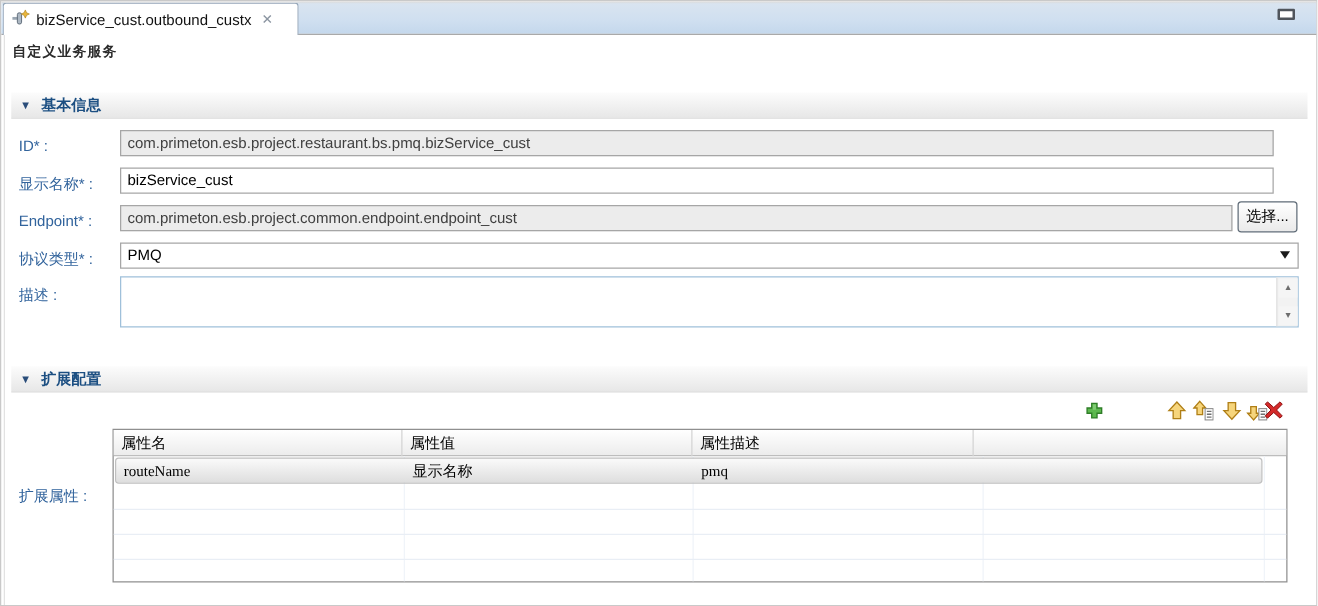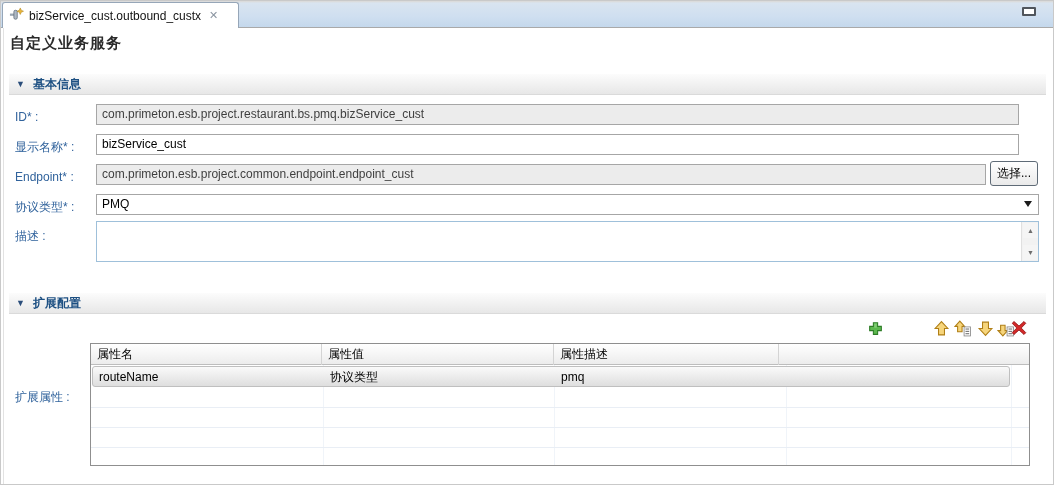--- a/index.html
+++ b/index.html
@@ -15,21 +15,21 @@
          border:1px solid #96a6b8; border-bottom:none; border-radius:3px 3px 0 0;
          display:flex; align-items:center; padding:0 6px; }
   .tab-title { margin-left:5px; color:#111; white-space:nowrap; }
   .tab-close { margin-left:8px; color:#8b95a1; font-size:11px; font-weight:bold; cursor:pointer; }
   .min-btn { position:absolute; left:1021px; top:6px; width:14px; height:9px; background:#fff;
              border:2px solid #50555c; border-radius:1px; cursor:pointer; }
 
   .left-edge { position:absolute; left:2px; top:27px; width:1px; height:458px; background:#e2e2e2; }
 
   
-  .page-title { position:absolute; left:9px; top:33px; font-size:15px; font-weight:bold; color:#2b2b2b; letter-spacing:1px; }
+  .page-title { position:absolute; left:9px; top:33px; font-size:11px; font-weight:bold; color:#2b2b2b; letter-spacing:1px; }
 
   
   .sec-hdr { position:absolute; left:8px; width:1037px; height:21px;
              background:linear-gradient(#fcfcfc, #e7e7e7); border-bottom:1px solid #dadada;
              display:flex; align-items:center; cursor:pointer; }
   .sec-hdr .tri { color:#2a4d7a; font-size:9px; margin:0 8px 0 7px; }
   .sec-hdr .sec-title { color:#1c4f82; font-weight:bold;font-family:Liberation Mono, monospace; }
 
   
   .f-label { position:absolute; left:14px; color:#31639c; line-height:20px; white-space:nowrap; }
@@ -59,21 +59,21 @@
   
   .ext-label { position:absolute; left:14px; top:388px; color:#31639c; }
   .tbl { position:absolute; left:89px; top:342px; width:940px; height:123px; border:1px solid #8f8f8f; background:#fff; }
   .tbl-hdr { position:absolute; left:0; top:0; width:100%; height:21px;
              background:linear-gradient(#ffffff,#ececec); border-bottom:1px solid #bdbdbd; display:flex; }
   .tbl-hdr .hc { height:21px; line-height:20px; padding-left:6px; border-right:1px solid #d4d4d4;
                  overflow:hidden; white-space:nowrap; cursor:pointer; }
   .vline { position:absolute; top:21px; bottom:0; width:1px; background:#f0f4f9; }
   .row-sel { position:absolute; left:1px; top:22px; width:918px; height:21px; border:1px solid #bfbfbf;
              border-radius:3px; background:linear-gradient(#fafafa,#dedede); cursor:pointer; }
-  .row-sel .rc { position:absolute; top:0; height:21px; line-height:20px; padding-left:6px; white-space:nowrap; overflow:hidden; }
+  .row-sel .rc { position:absolute; top:0; height:21px; line-height:20px; padding-left:6px; white-space:nowrap; overflow:hidden;font-family:Liberation Serif, serif; }
   .erow { position:absolute; left:0; width:938px; height:20px; border-bottom:1px solid #e9eef5; }
   .erow.last { border-bottom:none; }
 </style>
 </head>
 <body>
 
 <div id="app">
 
   <div class="tabbar">
     <div class="tab">
@@ -177,21 +177,21 @@
       <div class="hc" style="flex:1; border-right:none;"></div>
     </div>
 
     <div class="vline" style="left:232px;"></div>
     <div class="vline" style="left:463px;"></div>
     <div class="vline" style="left:695px;"></div>
     <div class="vline" style="left:920px;"></div>
 
     <div class="row-sel">
       <span class="rc" style="left:0; width:230px;">routeName</span>
-      <span class="rc" style="left:231px; width:230px;">协议类型</span>
+      <span class="rc" style="left:231px; width:230px;">显示名称</span>
       <span class="rc" style="left:462px; width:230px;">pmq</span>
       <span class="rc" style="left:694px; width:220px;"></span>
     </div>
 
     <div class="erow" style="top:44px;"></div>
     <div class="erow" style="top:64px;"></div>
     <div class="erow" style="top:84px;"></div>
     <div class="erow last" style="top:104px;"></div>
   </div>
 

